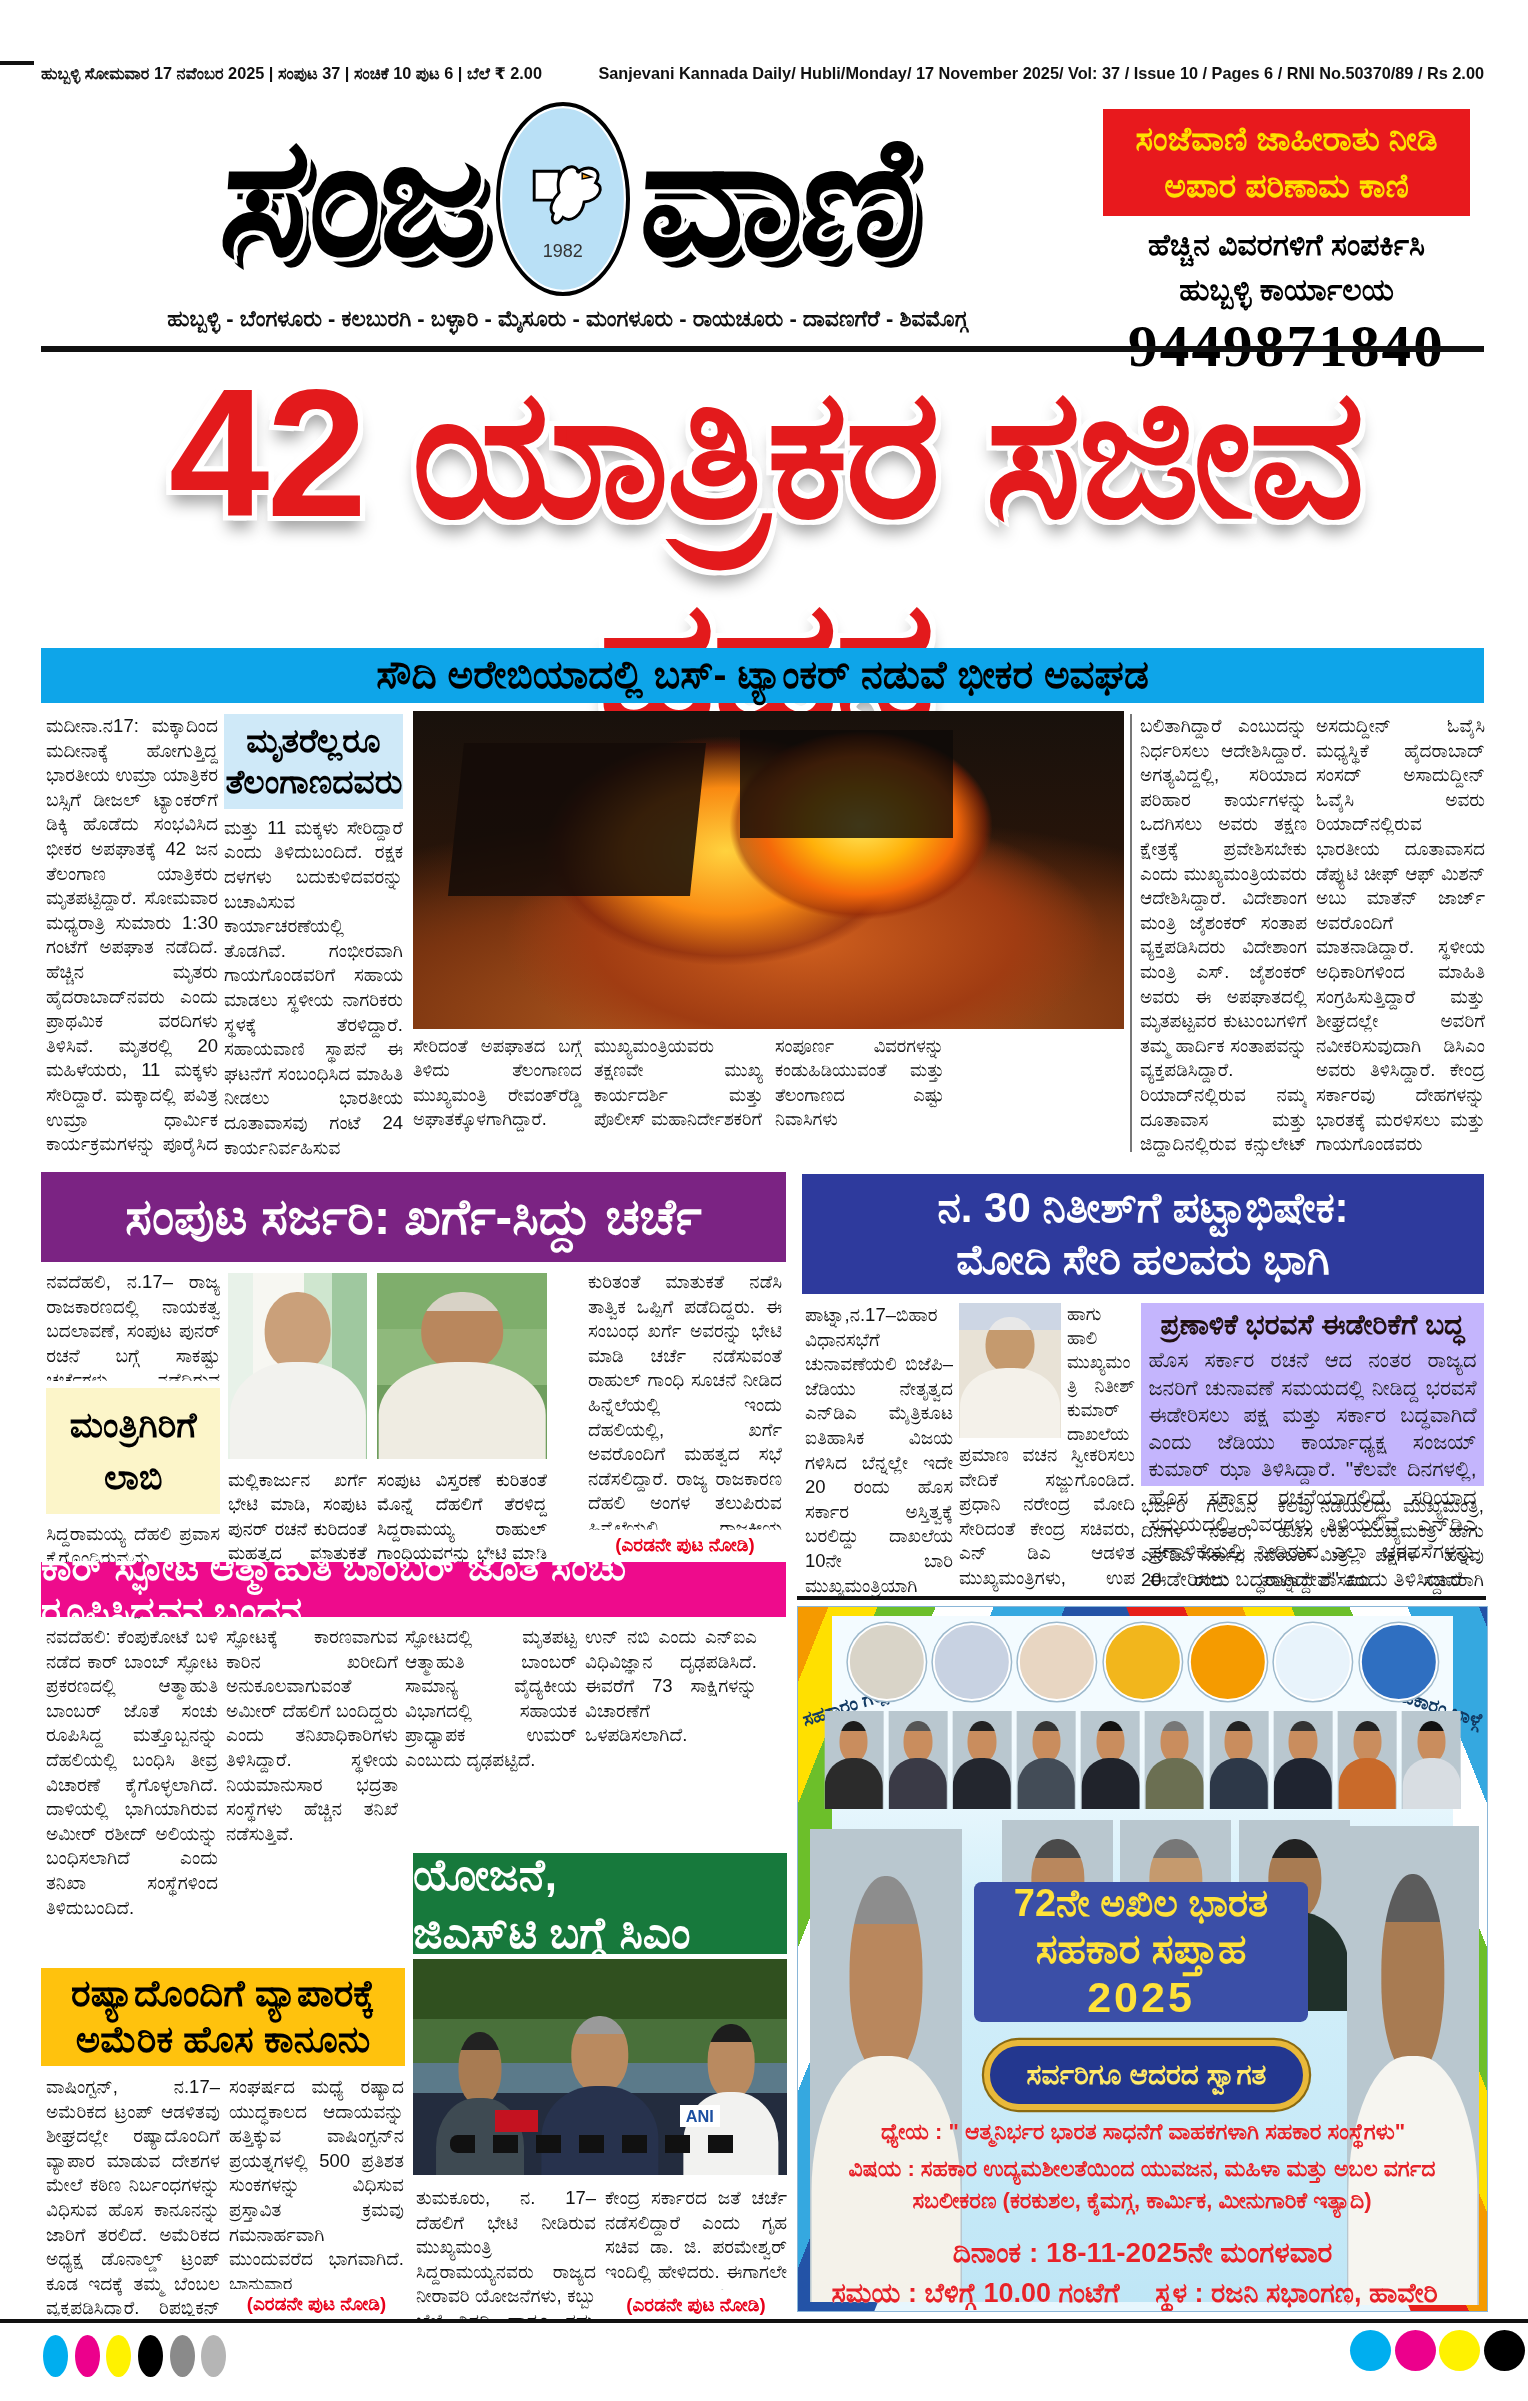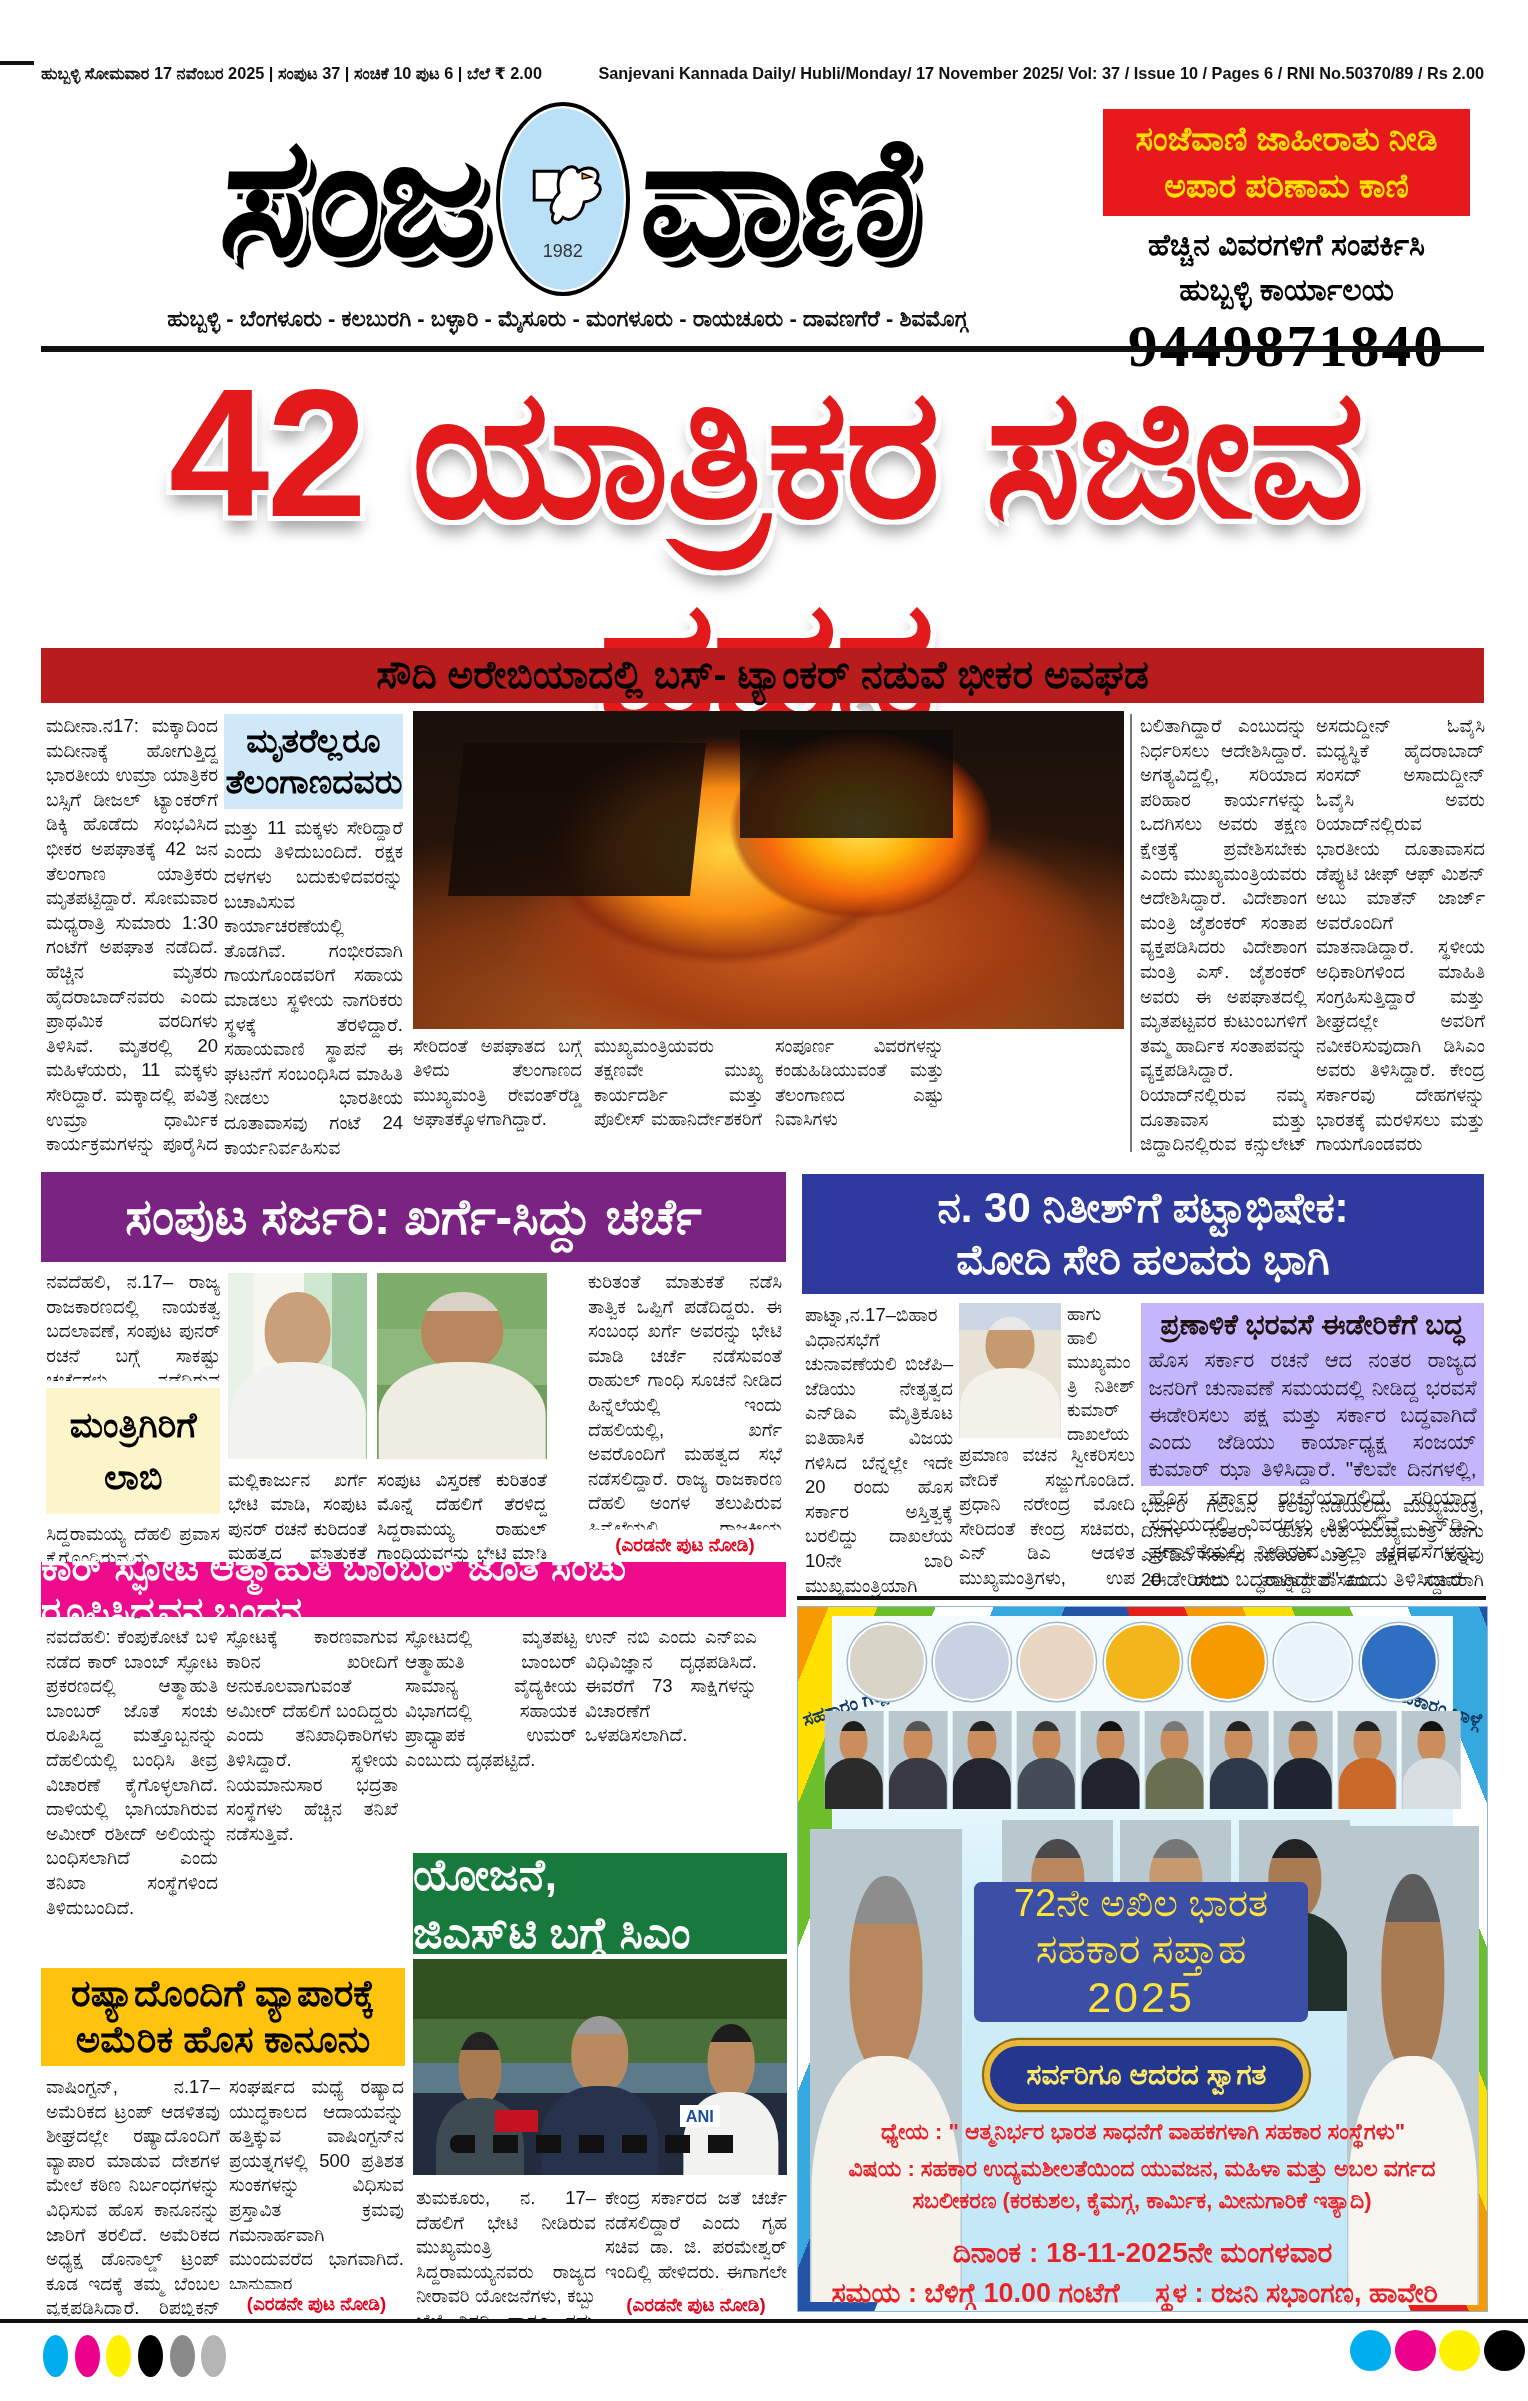--- a/index.html
+++ b/index.html
@@ -29,21 +29,21 @@
   #promo{left:1103px;top:109px;width:367px;height:235px;text-align:center;}
   #promo .redbox{background:#e8191d;color:#ffe100;font-weight:900;font-size:33px;line-height:1.4;padding:7.4px 3px;}
   #promo .contact{color:#000;font-weight:900;font-size:30px;line-height:1.5;margin-top:6px;}
   #promo .phone{color:#000;font-weight:900;font-size:59px;letter-spacing:2.2px;font-family:"Liberation Serif","DejaVu Serif",serif;}
 
   #rule1{left:41px;top:346px;width:1443px;height:6px;}
 
   
   #lead-headline{left:30px;top:349px;width:1471px;text-align:center;font-size:181px;font-weight:900;color:#e31a1c;letter-spacing:-3px;
     text-shadow:-5.2px 5.2px 0 #fff,5.2px 5.2px 0 #fff,-5.2px -5.2px 0 #fff,5.2px -5.2px 0 #fff,0 13.3px 16.3px rgba(0,0,0,.38);}
-  #strap{left:41px;top:648px;width:1443px;height:55px;background:#b91c1c;display:flex;align-items:center;justify-content:center;
+  #strap{left:41px;top:648px;width:1443px;height:55px;background:#0ea5e9;display:flex;align-items:center;justify-content:center;
          font-size:39px;font-weight:900;color:#000;}
 
   
   .subhead-blue{background:#cfe9f8;text-align:center;font-size:33px;font-weight:900;line-height:1.25;padding:6px 1.5px;margin-bottom:7.4px;}
   #lead-c1{left:46px;top:714px;width:172px;height:444px;}
   #lead-c2{left:224px;top:714px;width:179px;height:444px;}
   #fire-photo{left:413px;top:711px;width:711px;height:318px;background:
      radial-gradient(ellipse 155px 111px at 63% 36%,#ffe75e 0%,#ffb10a 35%,#f4680a 62%,rgba(150,40,5,.55) 80%,rgba(0,0,0,0) 85%),
      radial-gradient(ellipse 222px 140px at 44% 44%,#ffd23e 0%,#f98a12 45%,rgba(120,30,8,.45) 75%,rgba(0,0,0,0) 82%),
      radial-gradient(ellipse 384px 170px at 55% 72%,#d0601e 0%,#a03c12 55%,rgba(0,0,0,0) 78%),
@@ -135,21 +135,21 @@
   #badges{position:absolute;left:50%;top:16.3px;transform:translateX(-50%);display:flex;gap:7.4px;}
   .badge{width:74px;height:74px;border-radius:50%;border:2.2px solid #fff;box-shadow:0 0 0 1.5px #9db9cc;position:relative;overflow:hidden;}
   #smallrow{position:absolute;left:50%;top:104px;transform:translateX(-50%);display:flex;gap:5.2px;}
   #bigrow .person{position:absolute;}
   #big-sidd{left:12px;top:222px;width:152px;height:473px;--shirt:#f4f2ea;--hair:#8d8d8d;}
   #big-c1{left:204px;top:213px;width:111px;height:191px;--shirt:#efe9db;--hair:#4a4a4a;}
   #big-c2{left:322px;top:213px;width:111px;height:191px;--shirt:#e5d3a1;--hair:#777;}
   #big-c3{left:441px;top:213px;width:111px;height:191px;--shirt:#20302a;--hair:#222;}
   #big-dks{left:549px;top:219px;width:132px;height:479px;--shirt:#f6f5f0;--hair:#5c5c5c;}
   #ad-panel{position:absolute;left:176px;top:275px;width:334px;height:140px;background:#3b4fa7;border-radius:7.4px;z-index:4;
-      display:flex;flex-direction:column;align-items:center;justify-content:center;color:#ffe23a;font-weight:400;text-align:center;}
+      display:flex;flex-direction:column;align-items:center;justify-content:center;color:#ffe23a;font-weight:700;text-align:center;}
   #ad-panel .t1{font-size:38px;} #ad-panel .t2{font-size:41px;} #ad-panel .t3{font-size:43px;letter-spacing:3px;}
   #ad-pill{position:absolute;left:186px;top:433px;width:313px;height:58px;background:#23378f;border:6px solid #e9b93a;border-radius:35px;z-index:4;
       display:flex;align-items:center;justify-content:center;color:#ffe96a;font-size:28px;font-weight:900;box-shadow:0 0 0 2.2px #8a6a12;}
   .adred{position:absolute;z-index:4;color:#e62329;font-weight:900;text-align:center;text-shadow:0 0 0.7px #fff;}
   #ad-motto{left:52px;top:512px;width:586px;font-size:22px;}
   #ad-sub1{left:44px;top:549px;width:600px;font-size:22px;}
   #ad-sub2{left:44px;top:581px;width:600px;font-size:22px;}
   #ad-date{left:133px;top:630px;width:423px;font-size:28px;}
   #ad-time{left:22px;top:671px;width:311px;font-size:27px;}
   #ad-venue{left:325px;top:671px;width:347px;font-size:27px;}

